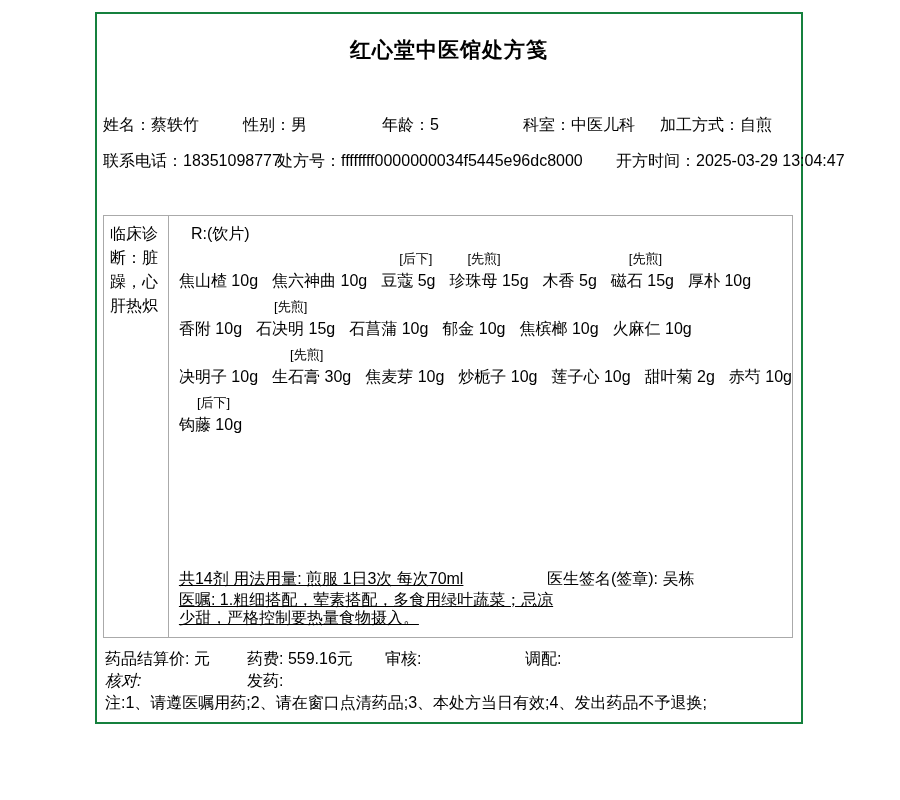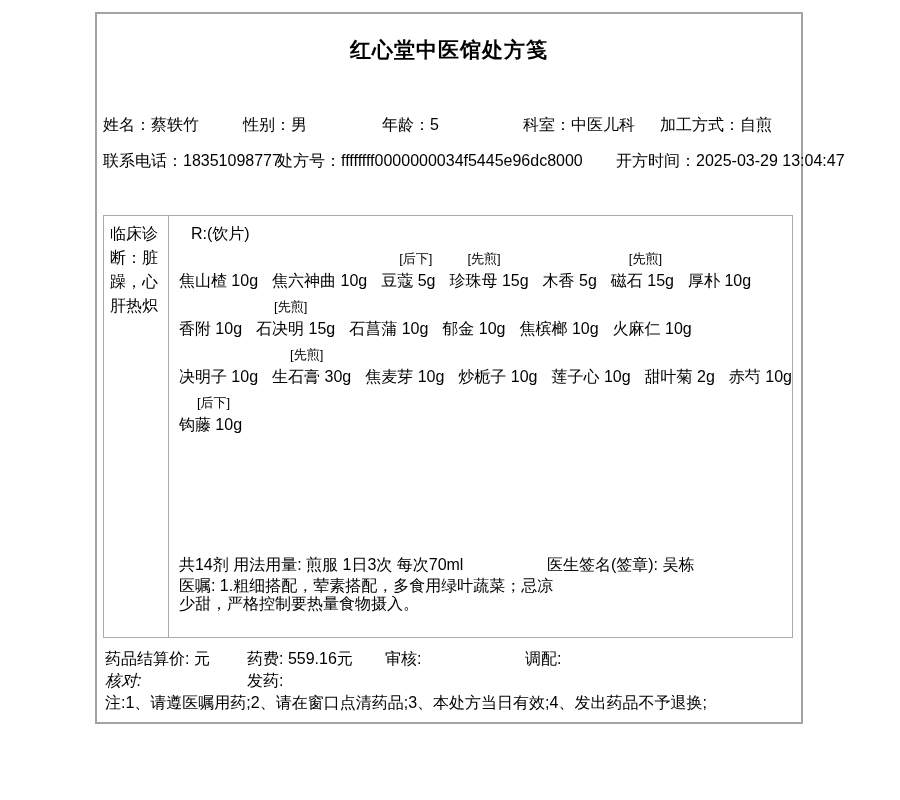--- a/index.html
+++ b/index.html
@@ -2,21 +2,21 @@
 <html><head>
 <meta charset="utf-8">
 <style>
   html,body { margin:0; padding:0; }
   .page {
     width:900px; height:800px; position:relative; background:#ffffff;
     font-family:"Liberation Sans", sans-serif; color:#000;
   }
   .sheet {
     position:absolute; left:95px; top:12px; width:708px; height:712px;
-    border:2px solid #a3a3a3; background:#fff; box-sizing:border-box;
+    border:2px solid #15803d; background:#fff; box-sizing:border-box;
   }
   .title {
     position:absolute; top:22px; left:0; width:100%;
     text-align:center; font-size:21px; font-weight:bold; letter-spacing:1px;
   }
   .abs { position:absolute; white-space:nowrap; font-size:16px; line-height:22px; }
 
   .rx-box {
     position:absolute; left:6px; top:201px; width:690px; height:423px;
     border:1px solid #aaaaaa; box-sizing:border-box; display:flex;
@@ -25,21 +25,21 @@
     width:133px; border-right:1px solid #aaaaaa; box-sizing:border-box;
     padding:6px 6px 0 6px; font-size:16px; line-height:24px;
   }
   .rx-cell { position:relative; flex:1; padding:8px 0 0 10px; box-sizing:border-box; }
   .rx-header { font-size:16px; height:26px;margin-left:12px; }
   .rx-line { display:flex; gap:14px; }
   .rx-item { white-space:nowrap; }
   .rx-tag { height:20px; font-size:13px; line-height:18px; padding-left:18px; }
   .rx-med { height:28px; font-size:16px; line-height:22px; }
 
-  .rx-footer { position:absolute; left:10px; right:0; bottom:24px; }
+  .rx-footer { position:absolute; left:10px; right:0; bottom:10px;text-decoration:underline; }
   .summary-row { position:relative; height:20px; font-size:16px; line-height:20px; white-space:nowrap; }
   .doctor-sign { position:absolute; left:368px; top:0; white-space:nowrap; }
   .advice { margin-top:2px; font-size:16px; line-height:18px; max-width:382px; }
 </style>
 </head>
 <body>
 
 <div class="page">
   <div class="sheet">
 

